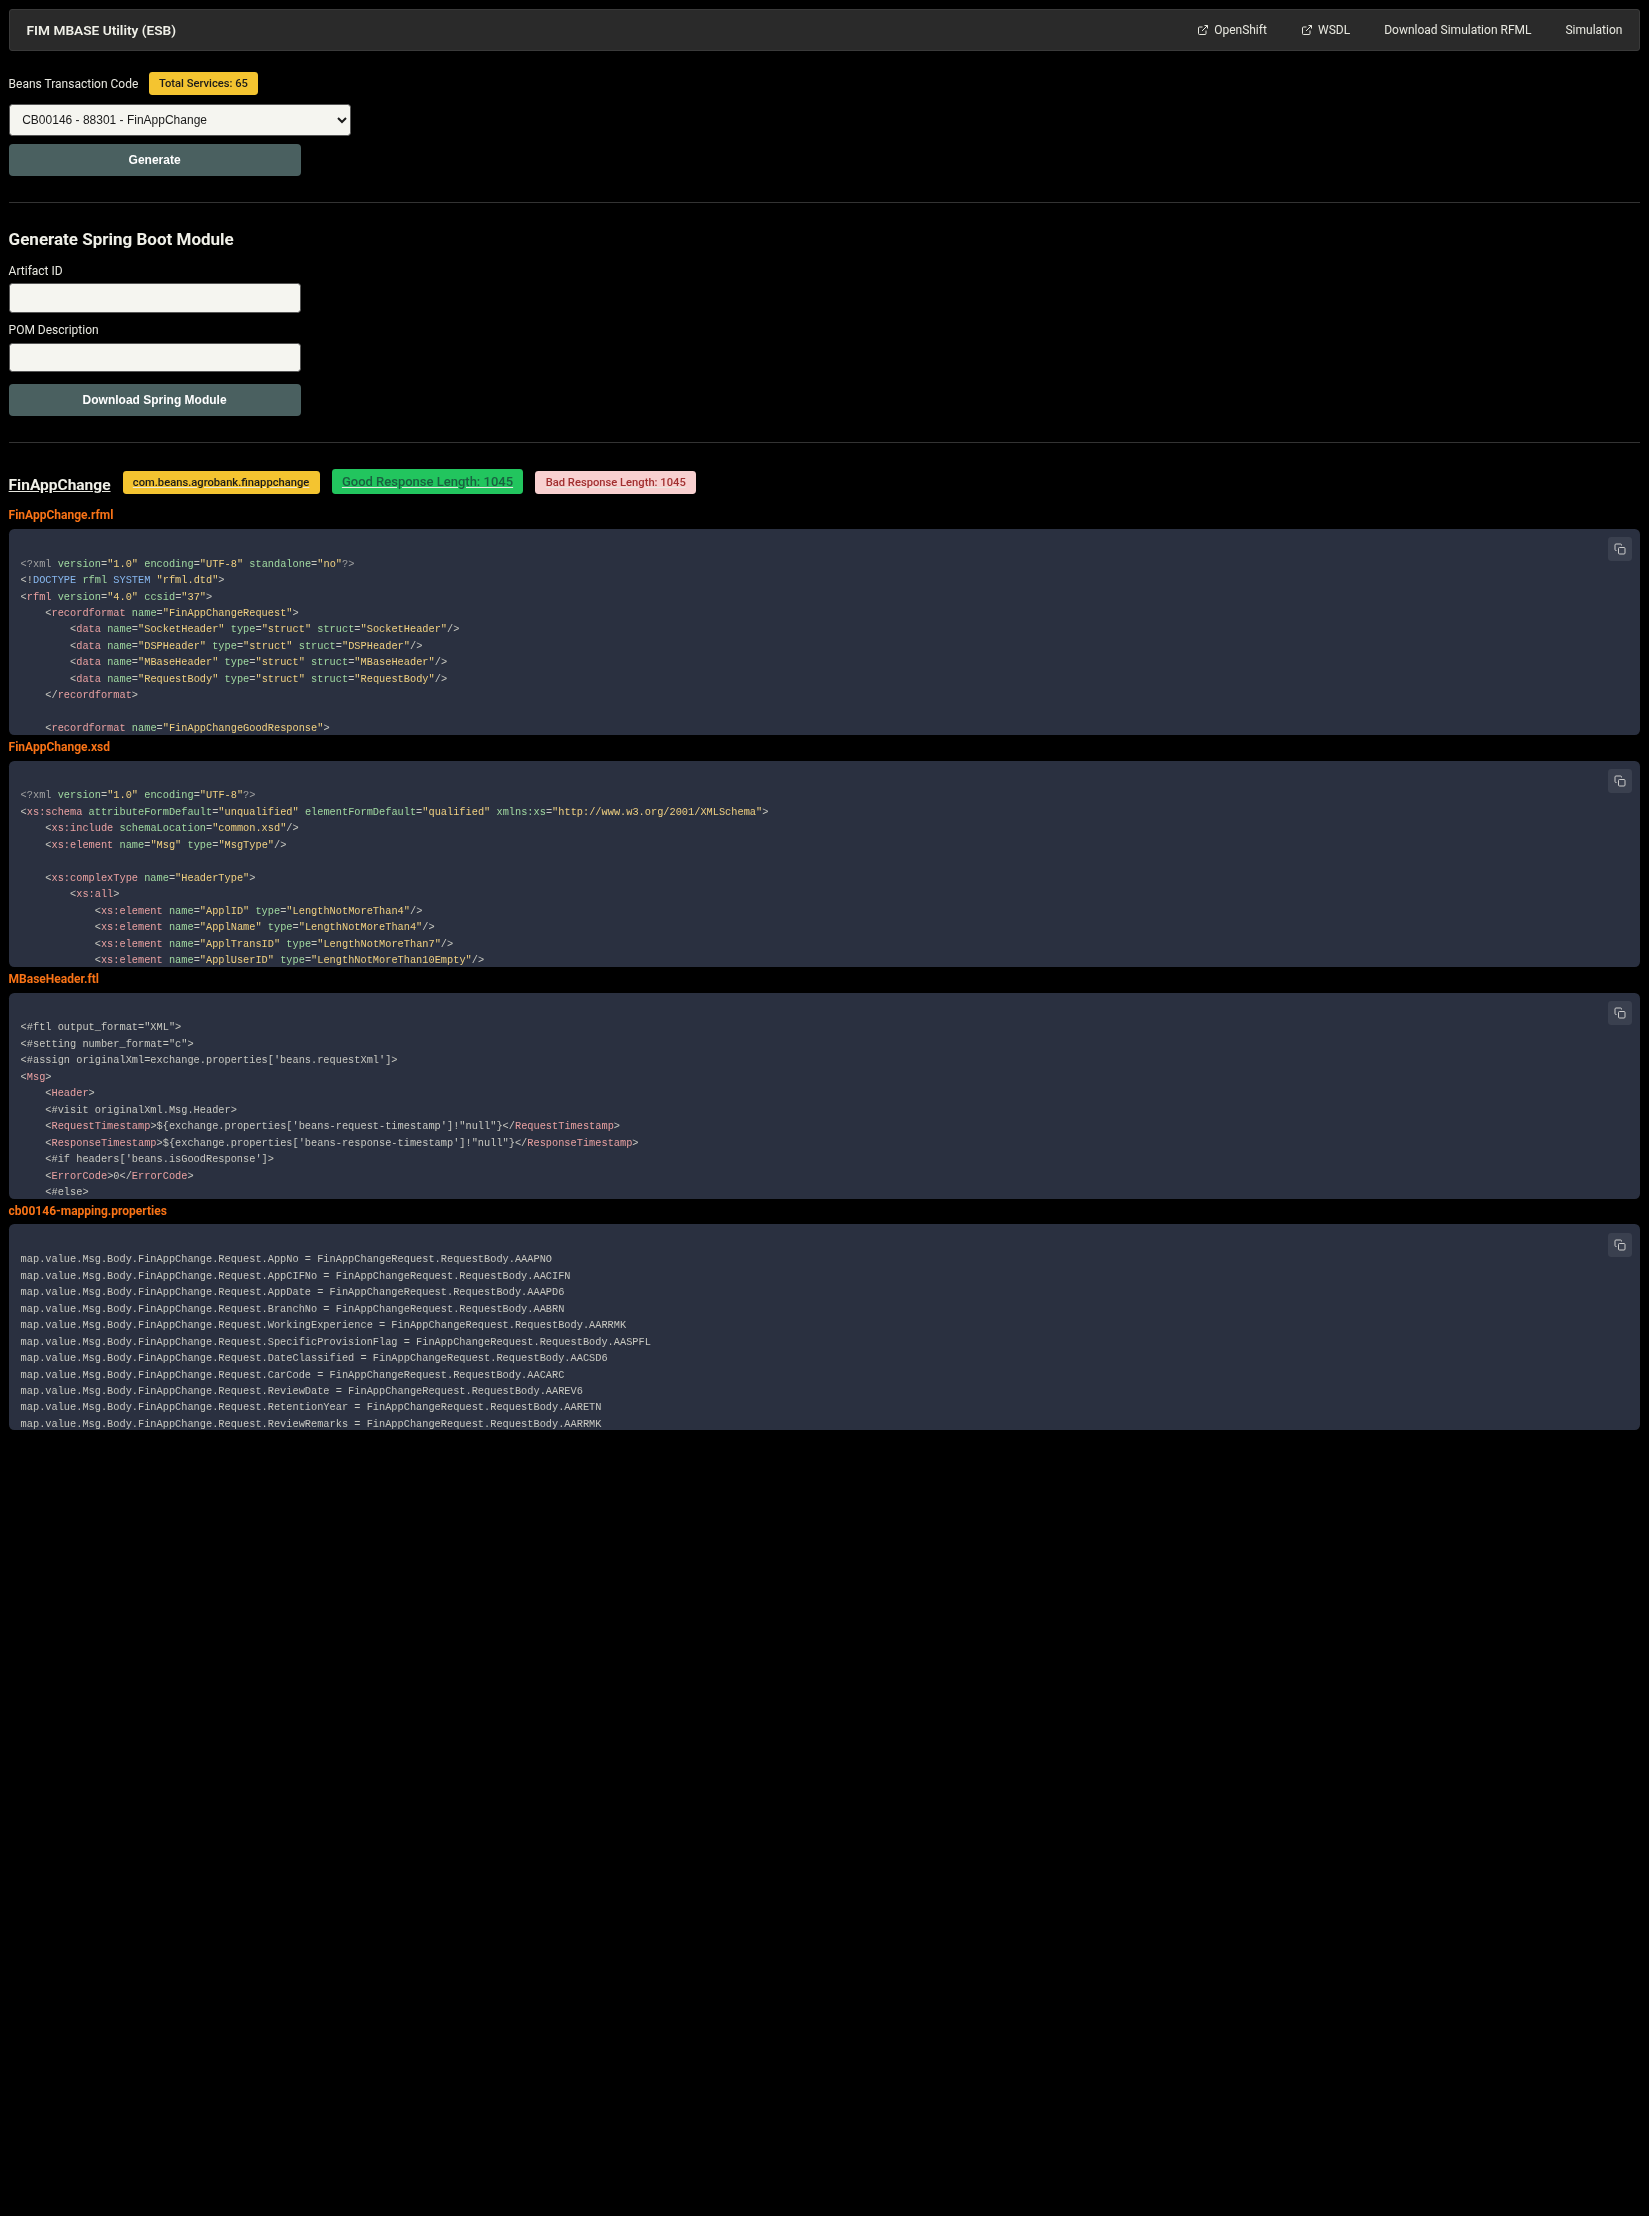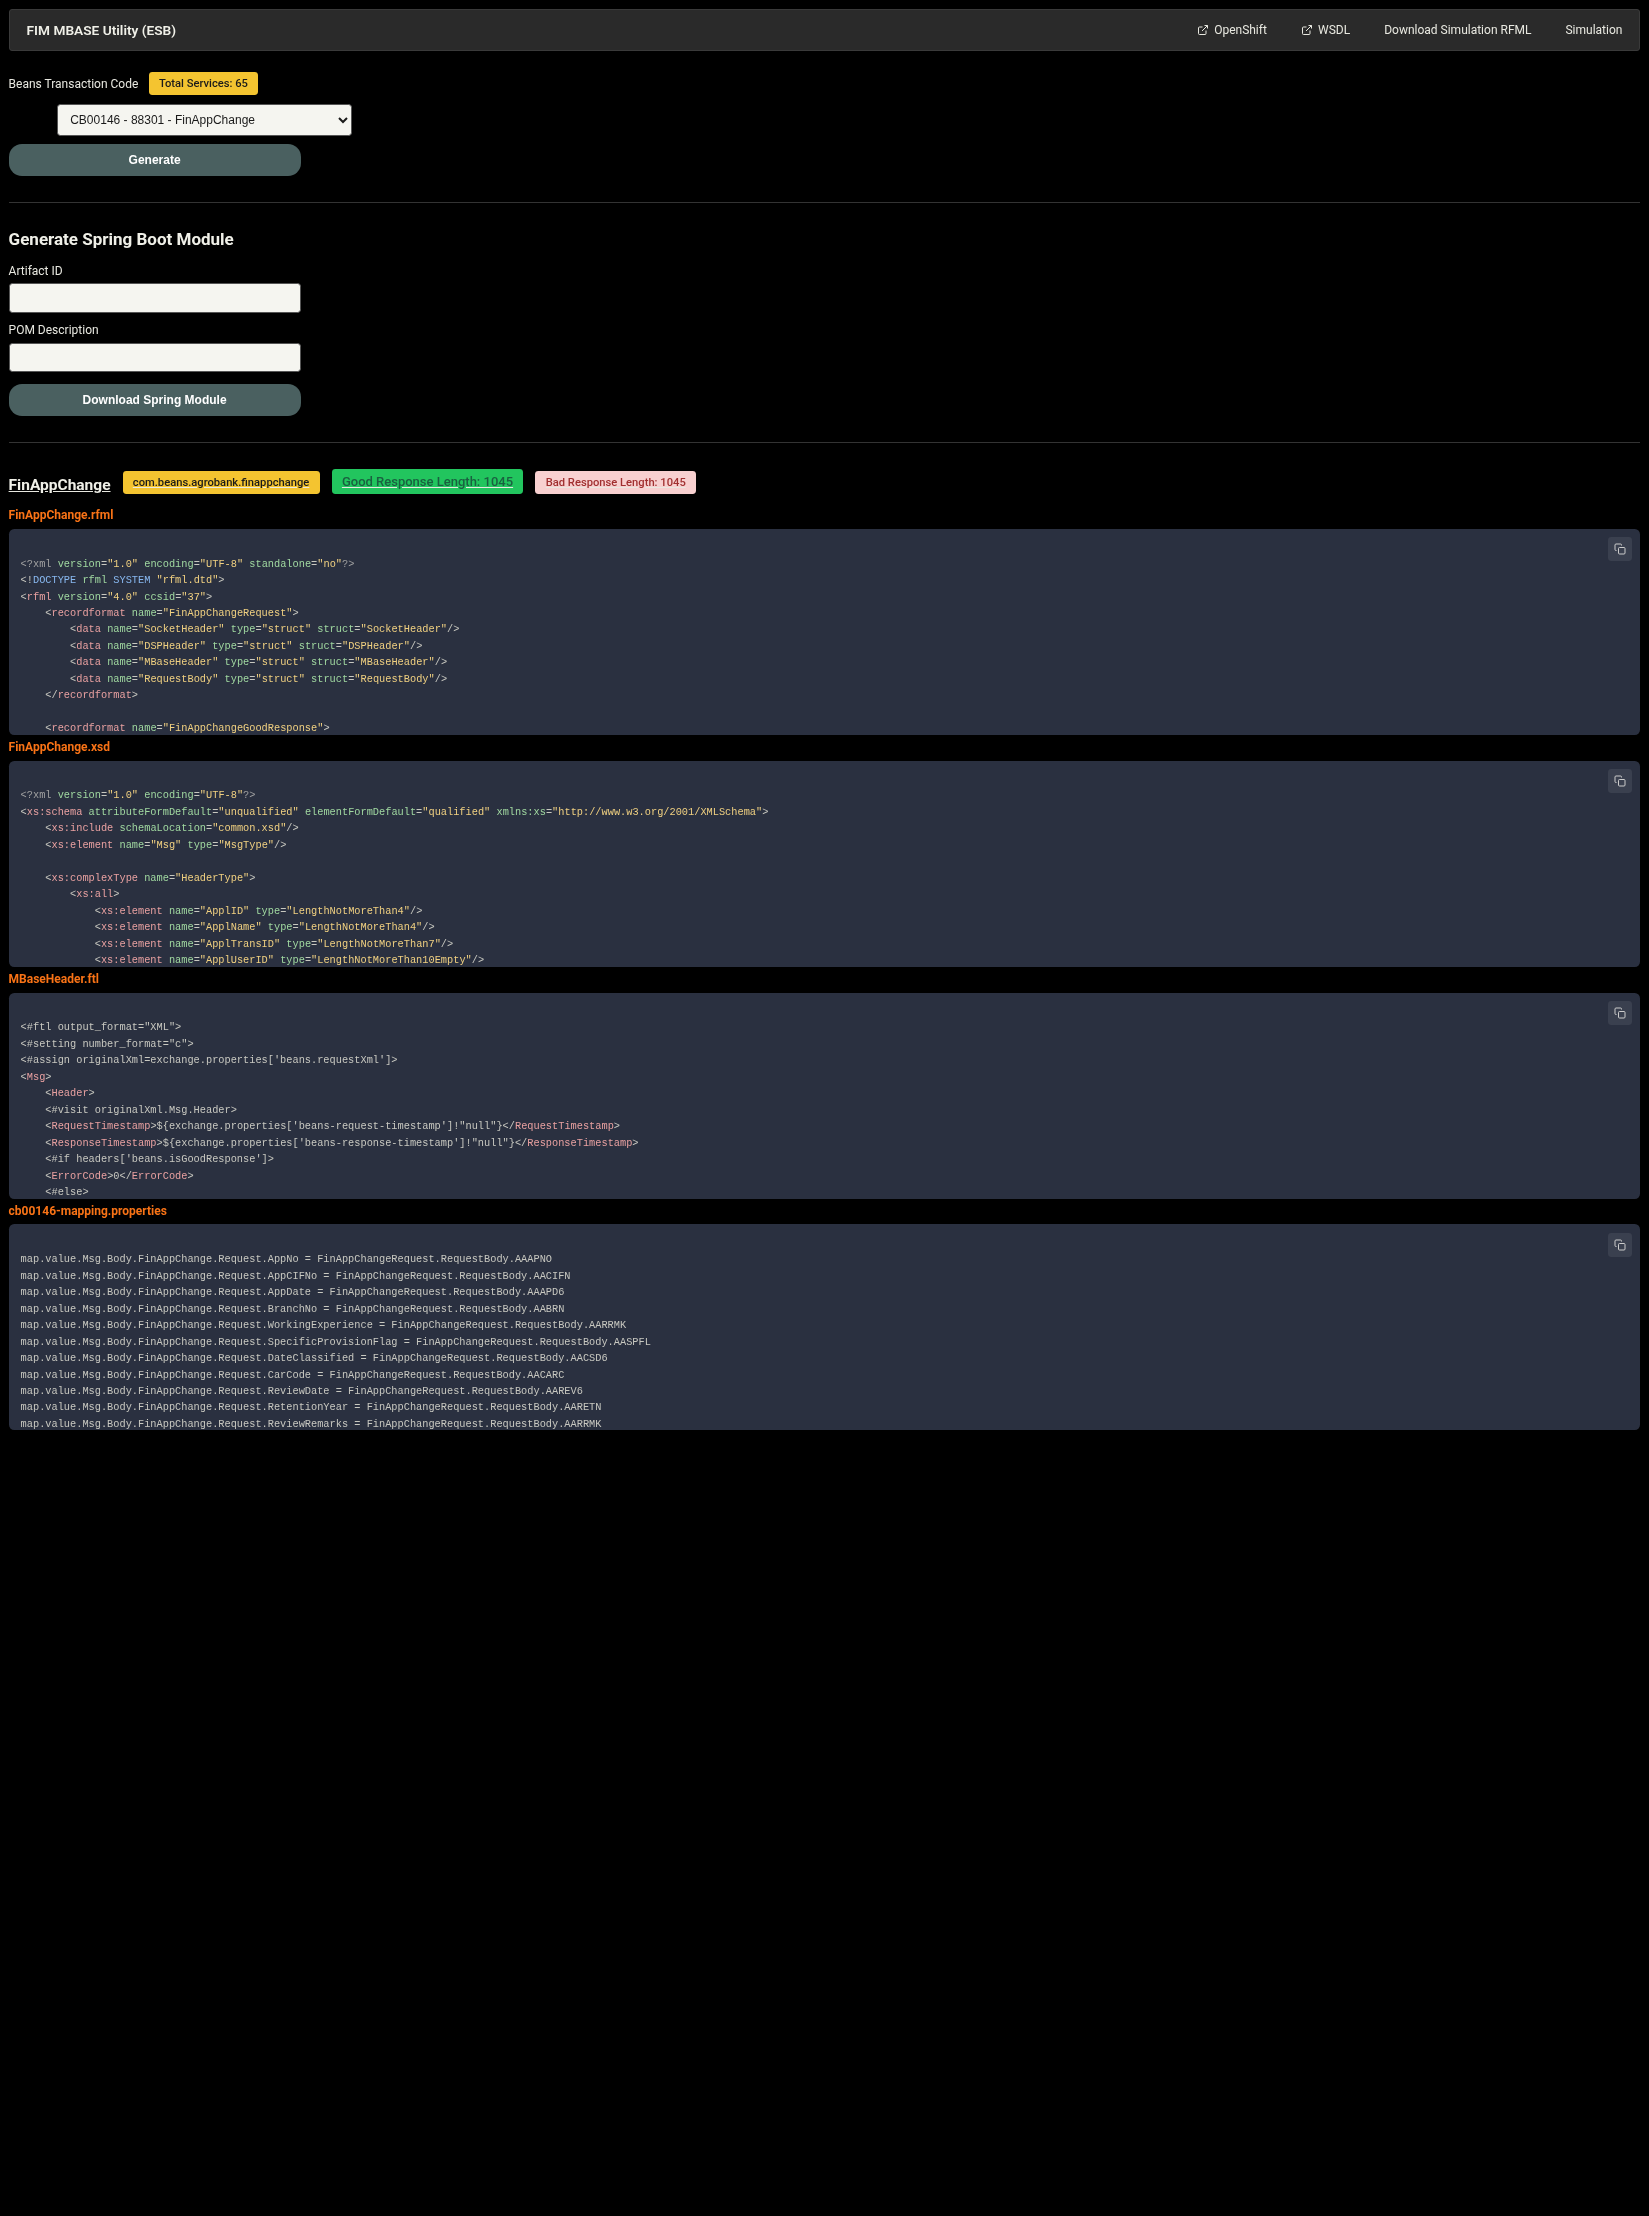--- a/index.html
+++ b/index.html
@@ -22,36 +22,36 @@
 }
 .title { font-weight: 600; font-size: 13.7px; color: #f0f0e8; }
 .header-links { display: flex; gap: 34px; align-items: center; }
 .header-link { color: #e8e8e0; text-decoration: none; font-size: 12px; display: flex; align-items: center; gap: 5.2px; cursor: pointer; }
 .ext-icon { width: 12px; height: 12px; stroke: #e8e8e0; fill: none; stroke-width: 2; }
 .form-row { display: flex; align-items: center; gap: 10.3px; margin-bottom: 8.6px; }
 .form-label { color: #e8e8e0; font-size: 12px; }
 .badge-yellow { background: #f4c430; color: #1a1a1a; padding: 5.2px 10.3px; border-radius: 3.4px; font-size: 11.2px; font-weight: 500; }
 .badge-green { background: #22c55e; color: #1a6040; padding: 5.2px 10.3px; border-radius: 3.4px; font-size: 13px; font-weight: 500; }
 .badge-red { background: #f8d0d0; color: #a03030; padding: 5.2px 10.3px; border-radius: 3.4px; font-size: 11.2px; font-weight: 500; }
-.select-wrap { width: 295px; margin-bottom: 8.6px; margin-left: 48px; }
+.select-wrap { width: 342px; margin-bottom: 8.6px; }
 select {
   width: 100%;
   background: #f5f5f0;
   color: #1a1a1a;
   border: 0.9px solid #555;
   border-radius: 3.4px;
   padding: 6.9px 8.6px;
   font-size: 12px;
 }
 .btn {
   width: 292px;
   background: #4a6060;
   color: #fff;
   border: none;
-  border-radius: 13px;
+  border-radius: 4px;
   padding: 8.6px;
   font-size: 12px;
   font-weight: 600;
   cursor: pointer;
   text-align: center;
 }
 hr { border: none; border-top: 0.9px solid #333; margin: 26px 0; }
 h2 { font-size: 17px; font-weight: 700; color: #f0f0e8; margin-bottom: 15.5px; }
 h3 { font-size: 15.5px; font-weight: 700; color: #f0f0e8; }
 .field-label { font-size: 12px; color: #e8e8e0; margin-bottom: 5.2px; margin-top: 10.3px; }

